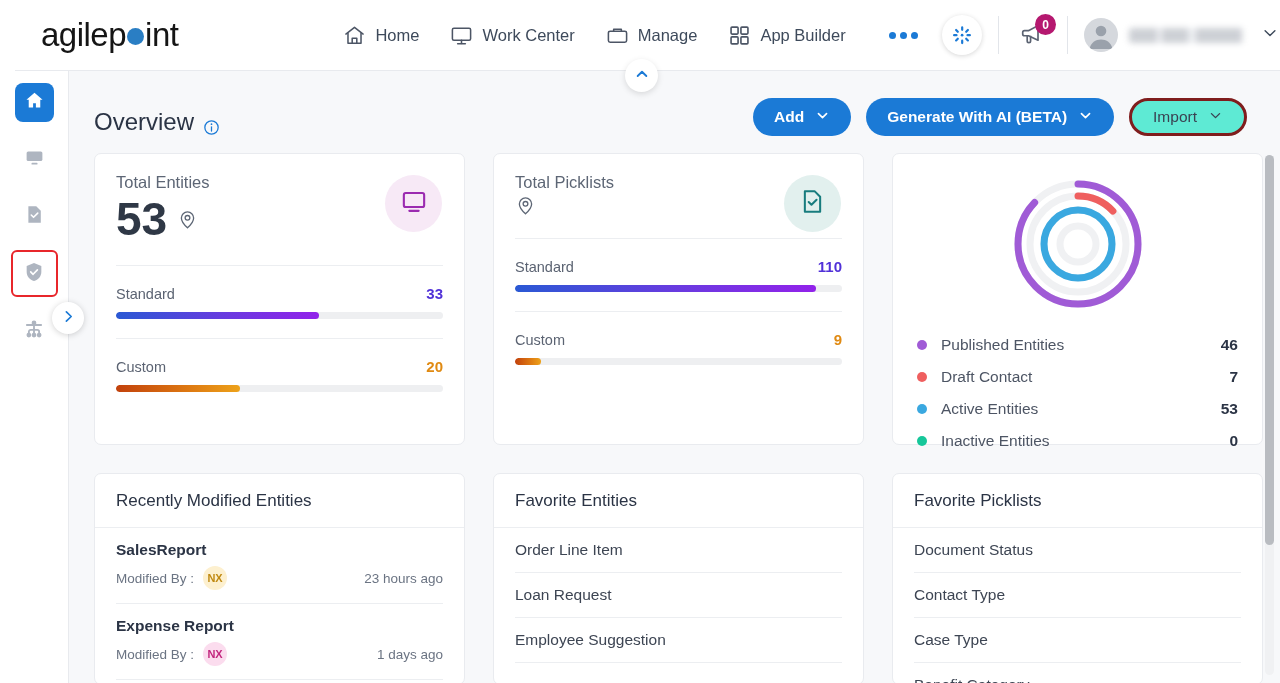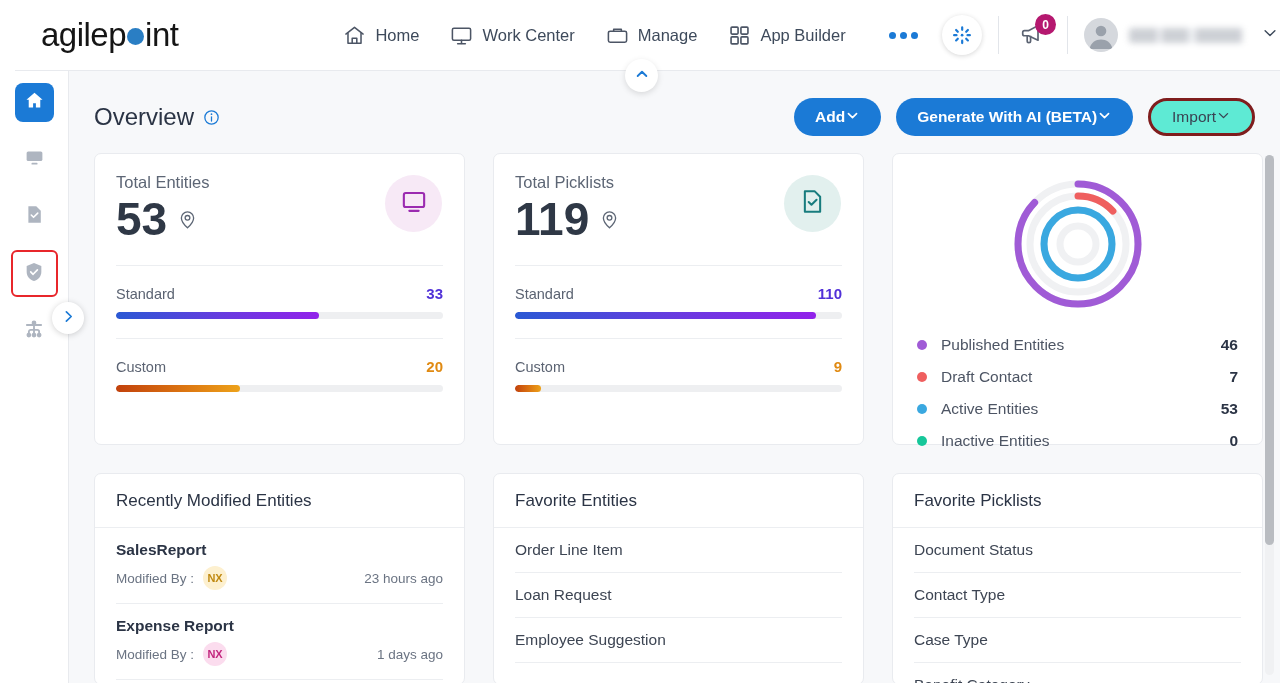--- a/index.html
+++ b/index.html
@@ -80,27 +80,27 @@
   .canvas {
     position: absolute; top: 71px; left: 69px; width: 1211px; height: 612px;
     background: #f7f8fa;
   }
   .collapse-chevron {
     position: absolute; top: -12px; left: 556px; width: 33px; height: 33px;
     border-radius: 50%; background: #fff; box-shadow: 0 2px 6px rgba(0,0,0,.13);
     display: flex; align-items: center; justify-content: center; cursor: pointer; z-index: 5;
   }
 
-  .pagehead { display: flex; align-items: center; padding: 27px 25px 0 25px; }
+  .pagehead { display: flex; align-items: flex-end; padding: 27px 33px 0 25px; }
   .ptitle { font-size: 24px; color: #2b3445; font-weight: 400; }
   .info-i { margin-left: 9px; cursor: pointer; display: flex; }
   .btns { margin-left: auto; display: flex; align-items: center; gap: 15px; }
   .btn {
     height: 38px; border-radius: 19px; display: flex; align-items: center;
-    padding: 0 21px; font-size: 15.5px; cursor: pointer; white-space: nowrap;
+    gap: 11px; padding: 0 21px; font-size: 15.5px; cursor: pointer; white-space: nowrap;
   }
   .btn.primary { background: #1b7ad6; color: #fff; font-weight: 700; }
   .btn.outline { background: #5eead4; color: #3a4252; border: 3px solid #7f1d1d; font-weight: 400; }
 
   
   .grid {
     display: grid; grid-template-columns: 371px 371px 371px; gap: 28px;
     padding: 17px 0 0 25px;
   }
   .card { background: #fff; border: 1px solid #e9ebef; border-radius: 7px; }
@@ -408,21 +408,20 @@
         </div>
         <div class="bar-track">
             <div class="bar-fill orange" style="width:38%"></div>
           </div>
       </div>
     </div>
 
     <div class="card statcard">
       <div class="stat-label">Total Picklists</div>
       <div class="stat-num-row">
-        <span class="stat-num">119</span>
         <span class="pin-icon">
           <svg width="21" height="21" viewBox="0 0 24 24" fill="none" stroke="#5d6675" stroke-width="1.5">
               <path d="M12 21.5s7-6.2 7-11.2a7 7 0 1 0-14 0c0 5 7 11.2 7 11.2z"></path>
               <circle cx="12" cy="10.1" r="2.7"></circle>
             </svg>
         </span>
       </div>
       <div class="stat-ico-circle" style="background:#e2f0ee">
         <span>
           <svg width="27" height="27" viewBox="0 0 24 24" fill="none" stroke="#187c7e" stroke-width="1.8" stroke-linecap="round" stroke-linejoin="round">

